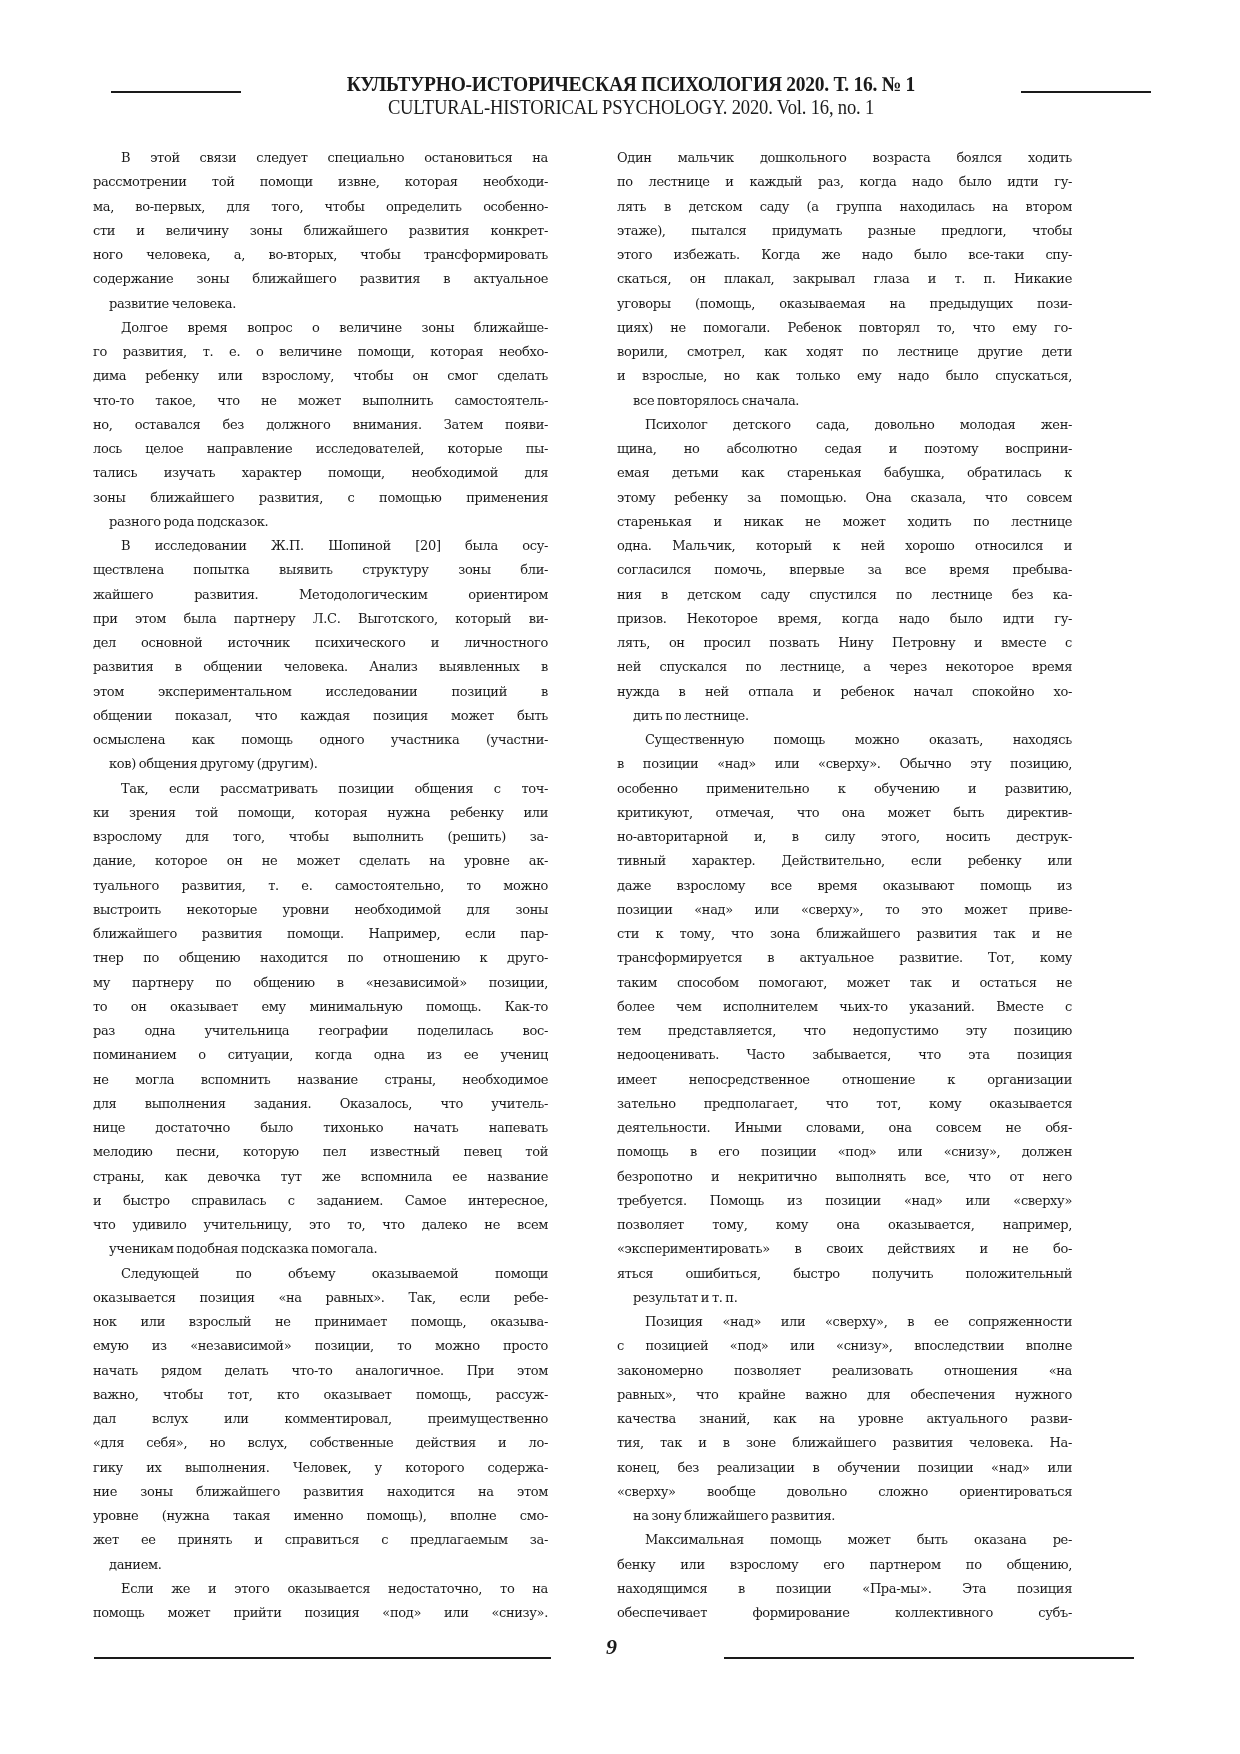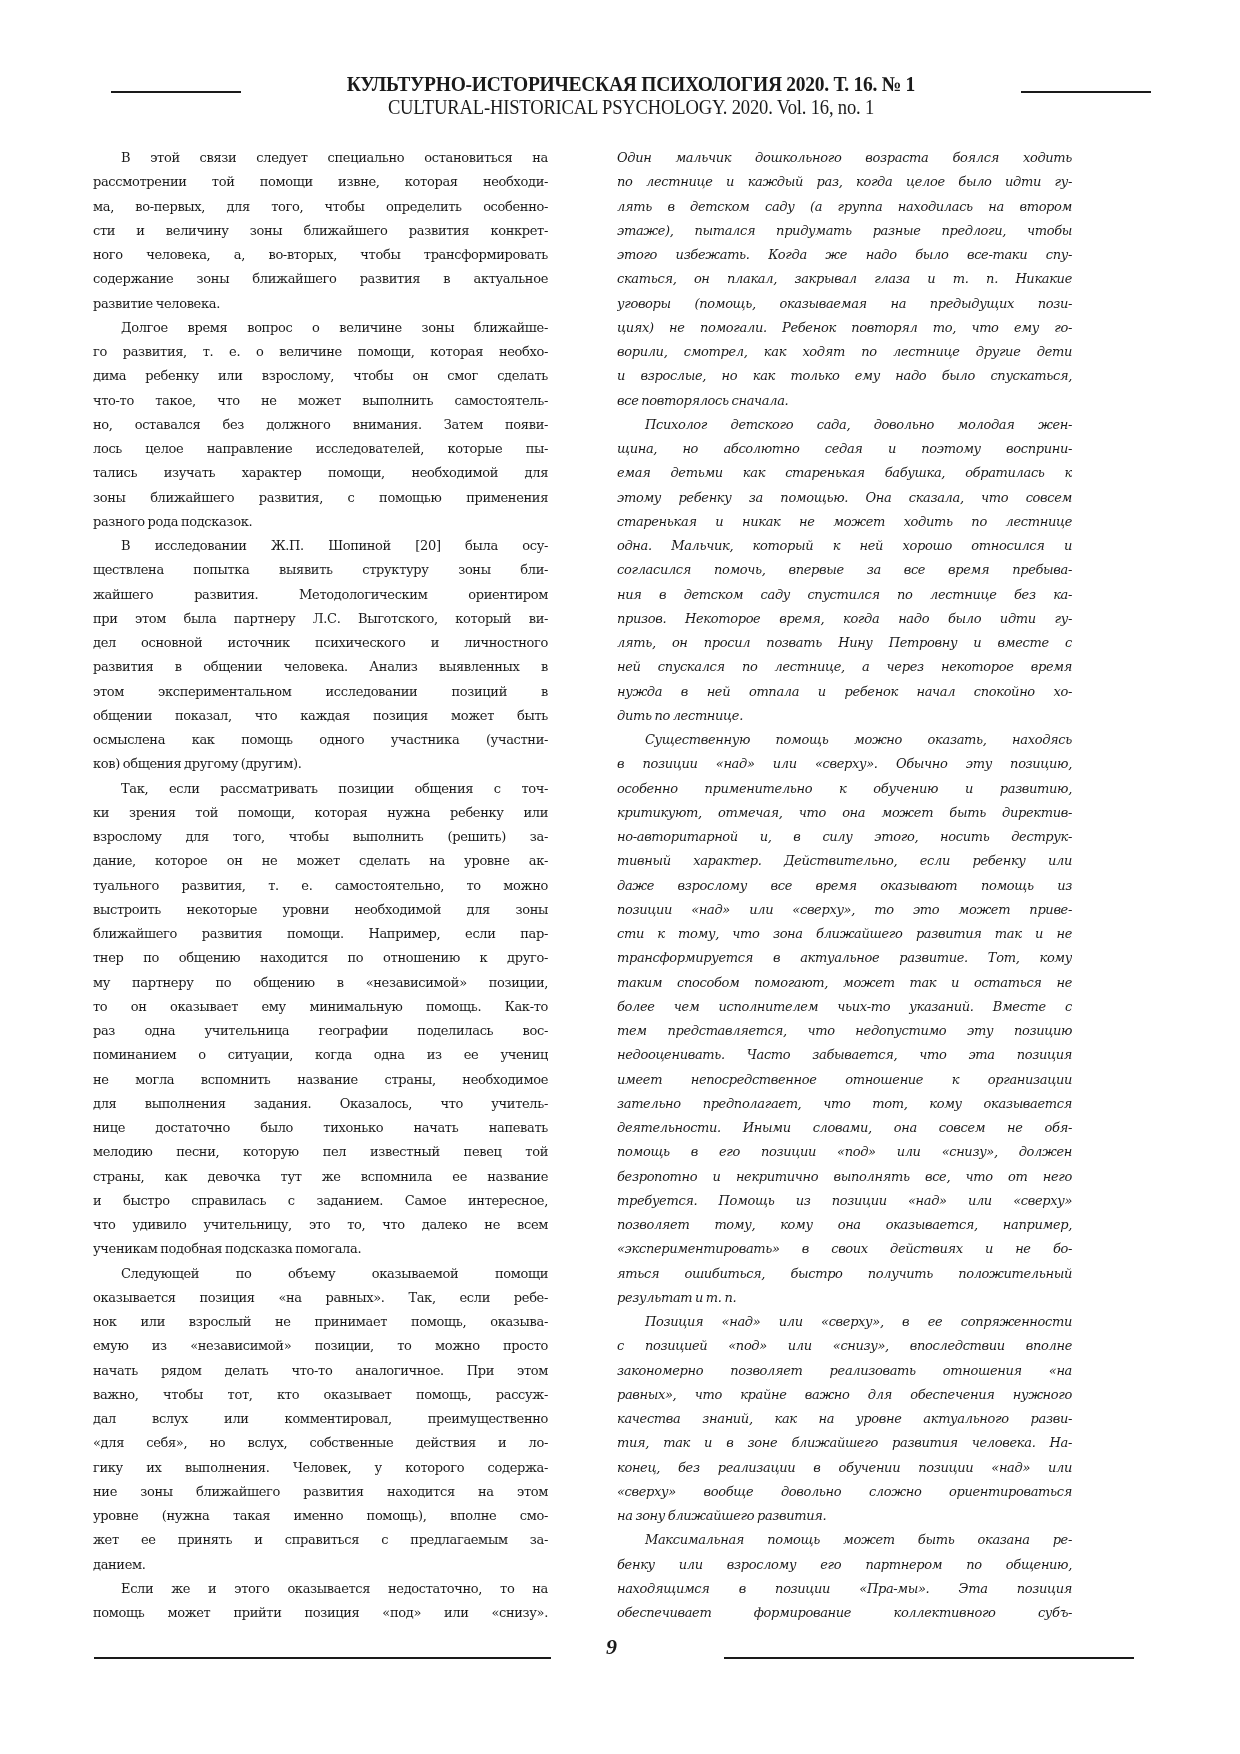--- a/index.html
+++ b/index.html
@@ -7,23 +7,23 @@
     .header { position: absolute; top: 72px; left: 111px; width: 1040px; height: 56px; }
     .hdr-rule { position: absolute; top: 19px; height: 2px; background: #1a1a1a; width: 130px; }
     .hdr-rule.left { left: 0; }
     .hdr-rule.right { right: 0; }
     .hdr-title-ru { position: absolute; left: 0; right: 0; top: 0; text-align: center;
       font-family: "Liberation Serif", serif; font-weight: bold; font-size: 21px; letter-spacing: -0.3px; transform: scaleX(0.93); }
     .hdr-title-en { position: absolute; left: 0; right: 0; top: 24px; text-align: center;
       font-family: "Liberation Serif", serif; font-size: 20px; letter-spacing: -0.2px; transform: scaleX(0.93); }
     .column { position: absolute; top: 146px; width: 455px; font-family: "DejaVu Serif", serif; font-size: 13px; }
     .column.left { left: 93px; }
-    .column.right { left: 617px; font-style: italic; }
+    .column.right { left: 617px; }
     .line { height: 24.25px; line-height: 24.25px; white-space: nowrap; text-align: justify; text-align-last: justify; letter-spacing: -0.35px; word-spacing: -1px; overflow: hidden; }
-    .line.last { text-align-last: left; }
+    .line.last { text-align-last: left; margin-left: 16px; }
     .line.indent { padding-left: 28px; }
     .footer { position: absolute; top: 1632px; left: 94px; width: 1040px; height: 40px; }
     .ftr-rule { position: absolute; top: 25px; height: 2px; background: #1a1a1a; }
     .ftr-rule.left { left: 0; width: 457px; }
     .ftr-rule.right { right: 0; width: 410px; }
     .page-num { position: absolute; left: 512px; top: 2px; font-family: "Liberation Serif", serif; font-style: italic; font-weight: bold; font-size: 22px; }
   </style>
 </head>
 <body>
 
@@ -92,21 +92,21 @@
     <div class="line">гику их выполнения. Человек, у которого содержа-</div>
     <div class="line">ние зоны ближайшего развития находится на этом</div>
     <div class="line">уровне (нужна такая именно помощь), вполне смо-</div>
     <div class="line">жет ее принять и справиться с предлагаемым за-</div>
     <div class="line last">данием.</div>
     <div class="line indent">Если же и этого оказывается недостаточно, то на</div>
     <div class="line">помощь может прийти позиция «под» или «снизу».</div>
   </div>
 <div class="column right" id="col-right">
     <div class="line">Один мальчик дошкольного возраста боялся ходить</div>
-    <div class="line">по лестнице и каждый раз, когда целое было идти гу-</div>
+    <div class="line">по лестнице и каждый раз, когда надо было идти гу-</div>
     <div class="line">лять в детском саду (а группа находилась на втором</div>
     <div class="line">этаже), пытался придумать разные предлоги, чтобы</div>
     <div class="line">этого избежать. Когда же надо было все-таки спу-</div>
     <div class="line">скаться, он плакал, закрывал глаза и т. п. Никакие</div>
     <div class="line">уговоры (помощь, оказываемая на предыдущих пози-</div>
     <div class="line">циях) не помогали. Ребенок повторял то, что ему го-</div>
     <div class="line">ворили, смотрел, как ходят по лестнице другие дети</div>
     <div class="line">и взрослые, но как только ему надо было спускаться,</div>
     <div class="line last">все повторялось сначала.</div>
     <div class="line indent">Психолог детского сада, довольно молодая жен-</div>

